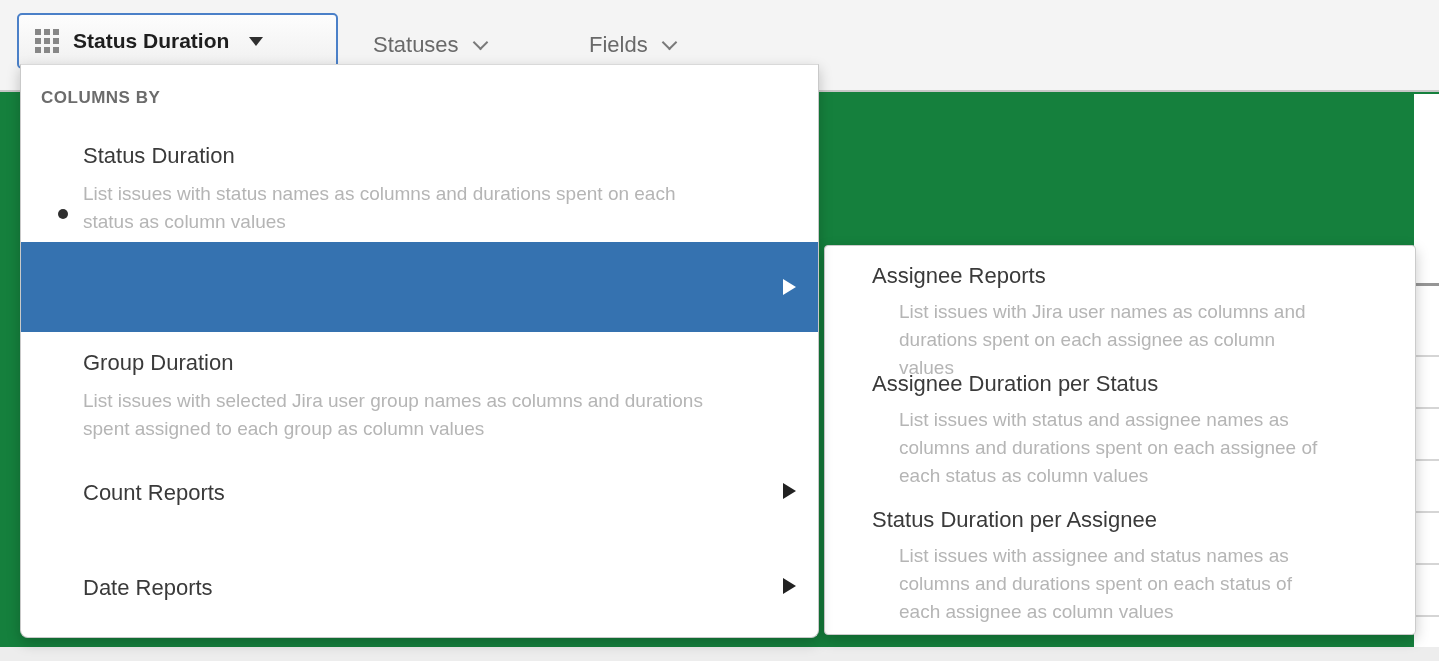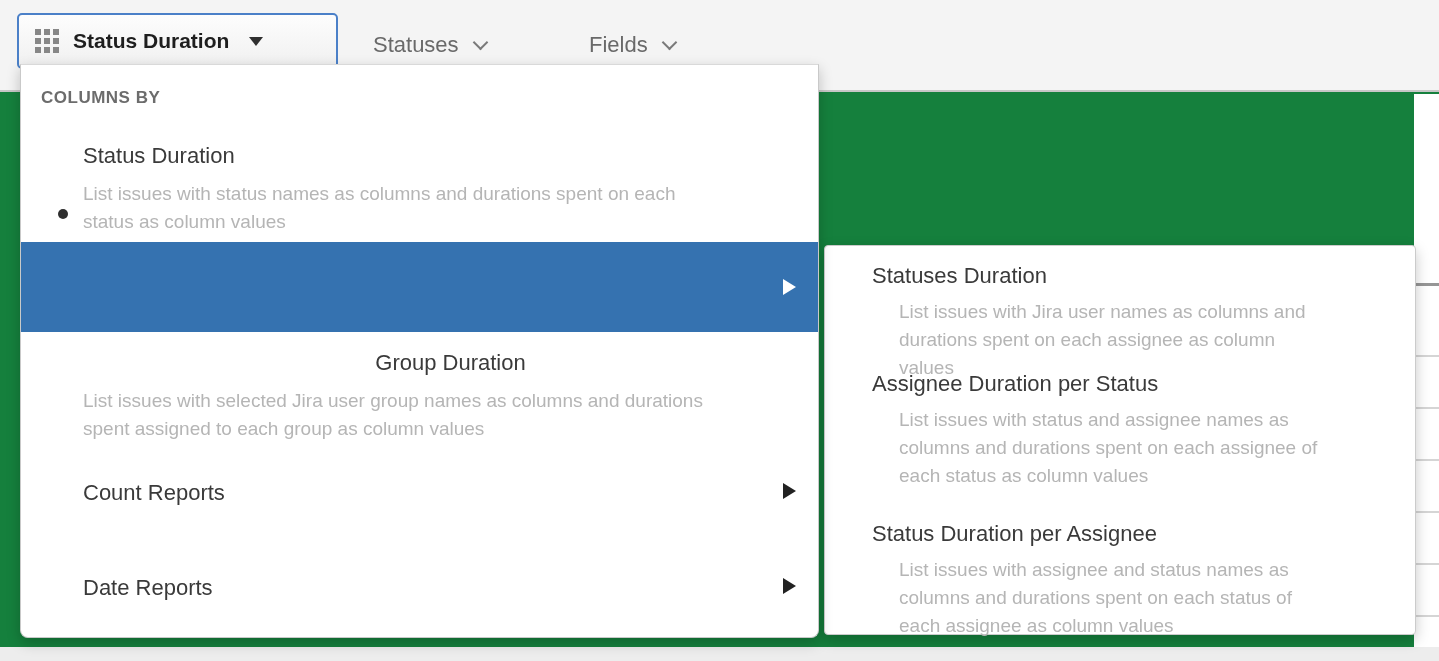--- a/index.html
+++ b/index.html
@@ -98,21 +98,21 @@
   }
   .item-assignee-reports .mi-title { color:#ffffff; }
   .arrow-right {
     position:absolute; right:22px; width:0; height:0;
     border-top:8px solid transparent; border-bottom:8px solid transparent;
     border-left:13px solid #222222;
   }
   .arrow-right.white { border-left-color:#ffffff; }
   .item-assignee-reports .arrow-right { top:50%; margin-top:-8px; }
   .item-group-duration { top:278px; height:120px; }
-  .item-group-duration .mi-title { padding-top:6px;text-align:center; }
+  .item-group-duration .mi-title { padding-top:6px; }
   .item-count-reports { top:404px; height:62px; }
   .item-count-reports .mi-title { padding-top:10px; }
   .item-count-reports .arrow-right { top:14px; }
   .item-date-reports { top:499px; height:62px; }
   .item-date-reports .mi-title { padding-top:10px; }
   .item-date-reports .arrow-right { top:14px; }
 
   
   .submenu-panel {
     position:absolute; left:824px; top:245px; width:592px; height:390px;
@@ -124,21 +124,21 @@
   .sub-item { position:absolute; left:0; right:0; cursor:pointer; }
   .sub-title {
     font-size:22px; color:#3a3a3a; line-height:28px; padding:16px 0 0 47px;
   }
   .sub-desc {
     font-size:19px; color:#b5b5b5; line-height:28px;
     padding-left:74px; margin-top:8px; max-width:510px;
   }
   .sub-item-1 { top:0;     height:108px; }
   .sub-item-2 { top:108px; height:136px; }
-  .sub-item-3 { top:258px; height:146px; }
+  .sub-item-3 { top:244px; height:146px; }
 </style>
 </head>
 <body>
 
 <div class="screen">
 
   <div class="topbar">
     <div class="view-button">
       <span class="grid-icon">
         <i></i>
@@ -202,21 +202,21 @@
     </div>
 
     <div class="menu-item item-date-reports">
       <div class="mi-title">Date Reports</div>
       <span class="arrow-right"></span>
     </div>
   </div>
 
   <div class="submenu-panel">
     <div class="sub-item sub-item-1">
-      <div class="sub-title">Statuses Duration</div>
+      <div class="sub-title">Assignee Reports</div>
       <div class="sub-desc">List issues with Jira user names as columns and durations spent on each assignee as column values</div>
     </div>
     <div class="sub-item sub-item-2">
       <div class="sub-title">Assignee Duration per Status</div>
       <div class="sub-desc">List issues with status and assignee names as columns and durations spent on each assignee of each status as column values</div>
     </div>
     <div class="sub-item sub-item-3">
       <div class="sub-title">Status Duration per Assignee</div>
       <div class="sub-desc">List issues with assignee and status names as columns and durations spent on each status of each assignee as column values</div>
     </div>

